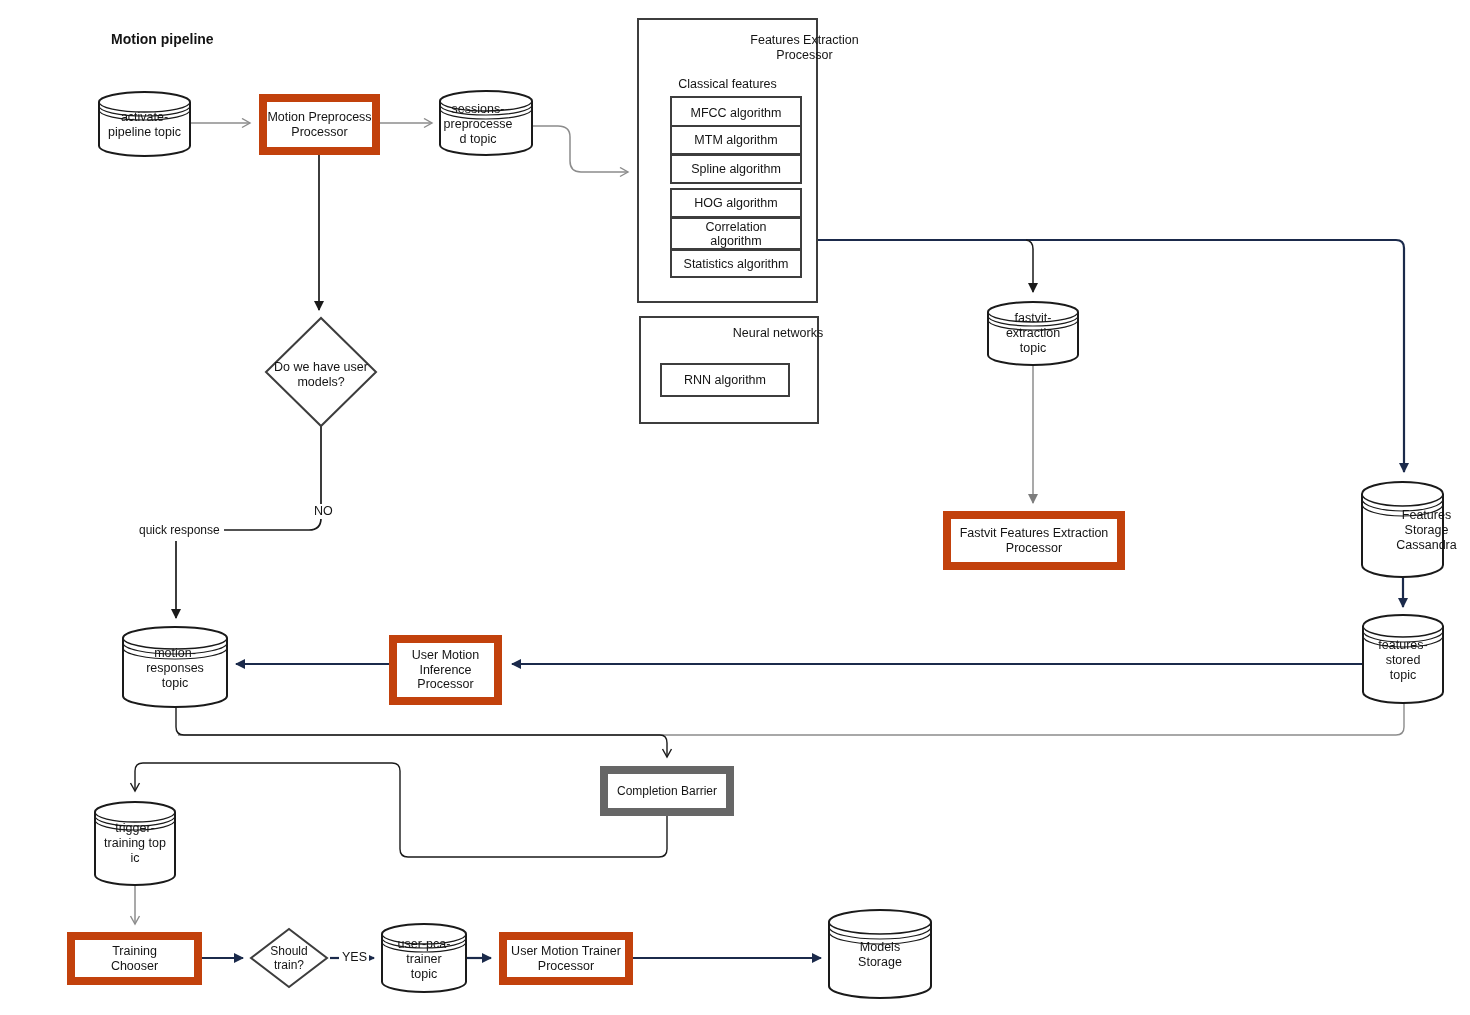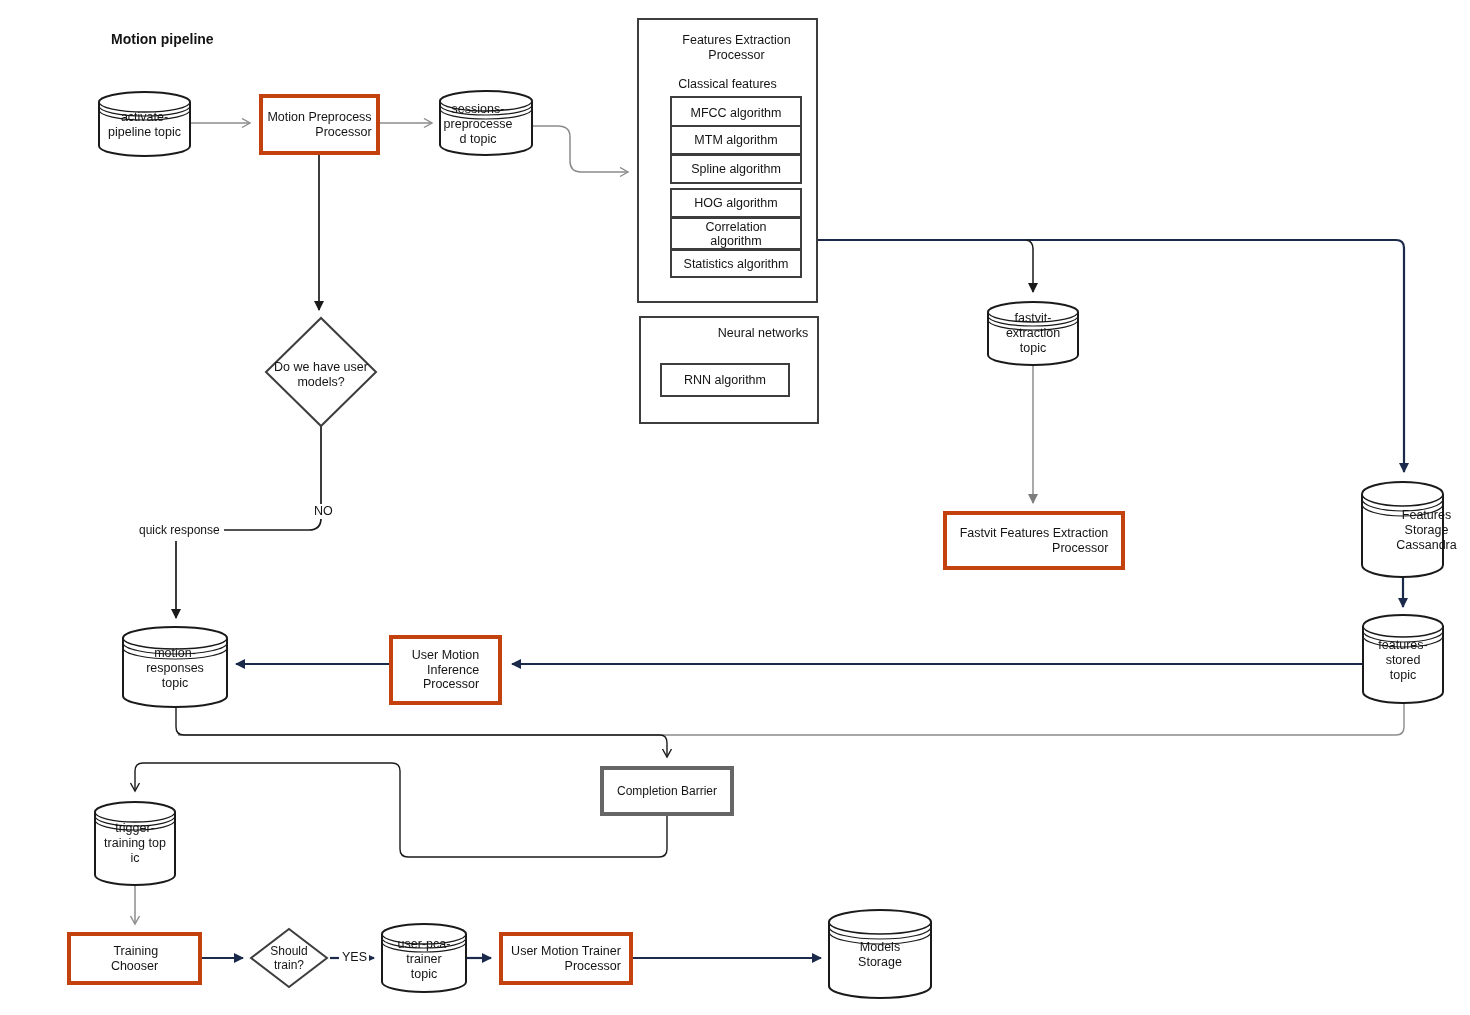--- a/index.html
+++ b/index.html
@@ -1,21 +1,21 @@
 <!DOCTYPE html>
 <html><head>
 <meta charset="utf-8">
 <style>
   html,body{margin:0;padding:0;background:#ffffff;}
   #canvas{position:relative;width:1470px;height:1015px;background:#ffffff;overflow:hidden;
           font-family:"Liberation Sans","DejaVu Sans",sans-serif;color:#141414;}
   #wires{position:absolute;left:0;top:0;}
   .lbl{position:absolute;text-align:center;white-space:pre-line;font-size:12.5px;line-height:1.18;color:#141414;}
-  .node{position:absolute;box-sizing:border-box;background:#ffffff;border:4px solid #c2410c;
-        display:flex;align-items:center;justify-content:center;text-align:right;
+  .node{position:absolute;box-sizing:border-box;background:#ffffff;border:8px solid #c2410c;
+        display:flex;align-items:center;justify-content:center;text-align:center;
         font-size:12.5px;line-height:1.18;white-space:pre-line;}
   .node-light{border-color:#666666;}
   .groupbox{position:absolute;box-sizing:border-box;background:#ffffff;border:2px solid #3d3d3d;}
   .algo{position:absolute;box-sizing:border-box;background:#ffffff;border:2px solid #3d3d3d;
         display:flex;align-items:center;justify-content:center;text-align:center;
         font-size:12.5px;line-height:1.12;white-space:pre-line;}
   .edge-lbl{background:#ffffff;padding:0 2px;white-space:nowrap;text-align:center;}
   .title{position:absolute;left:111px;top:31px;font-size:14px;font-weight:bold;}
 </style>
 </head>
@@ -173,21 +173,21 @@
   <div class="node node-light" style="left:600px;top:766px;width:134px;height:50px;font-size:12px;">
     <span>Completion Barrier</span>
   </div>
 
   <div class="node" style="left:499px;top:932px;width:134px;height:53px;">
     <span>User Motion Trainer
 Processor</span>
   </div>
 
   <div class="groupbox" style="left:637px;top:18px;width:181px;height:285px;"></div>
-  <div class="lbl" style="left:600px;top:33px;width:181px;padding-left:46px;">Features Extraction
+  <div class="lbl" style="left:668px;top:33px;width:181px;padding-left:46px;">Features Extraction
 Processor</div>
   <div class="lbl" style="left:637px;top:77px;width:181px;">Classical features</div>
 
   <div class="algo" style="left:670px;top:96px;width:132px;height:34px;">
     <span>MFCC algorithm</span>
   </div>
   <div class="algo" style="left:670px;top:125px;width:132px;height:30px;">
     <span>MTM algorithm</span>
   </div>
   <div class="algo" style="left:670px;top:154px;width:132px;height:30px;">
@@ -198,21 +198,21 @@
   </div>
   <div class="algo" style="left:670px;top:217px;width:132px;height:33px;">
     <span>Correlation
 algorithm</span>
   </div>
   <div class="algo" style="left:670px;top:249px;width:132px;height:29px;">
     <span>Statistics algorithm</span>
   </div>
 
   <div class="groupbox" style="left:639px;top:316px;width:180px;height:108px;"></div>
-  <div class="lbl" style="left:639px;top:326px;width:208px;padding-left:20px;">Neural networks</div>
+  <div class="lbl" style="left:654px;top:326px;width:208px;padding-left:20px;">Neural networks</div>
   <div class="algo" style="left:660px;top:363px;width:130px;height:34px;">
     <span>RNN algorithm</span>
   </div>
 
   <div class="lbl" style="left:99px;top:110px;width:91px;">activate-
 pipeline topic</div>
   <div class="lbl" style="left:440px;top:102px;width:76px;">sessions-
 preprocesse
 d topic</div>
   <div class="lbl" style="left:271px;top:360px;width:100px;">Do we have user

